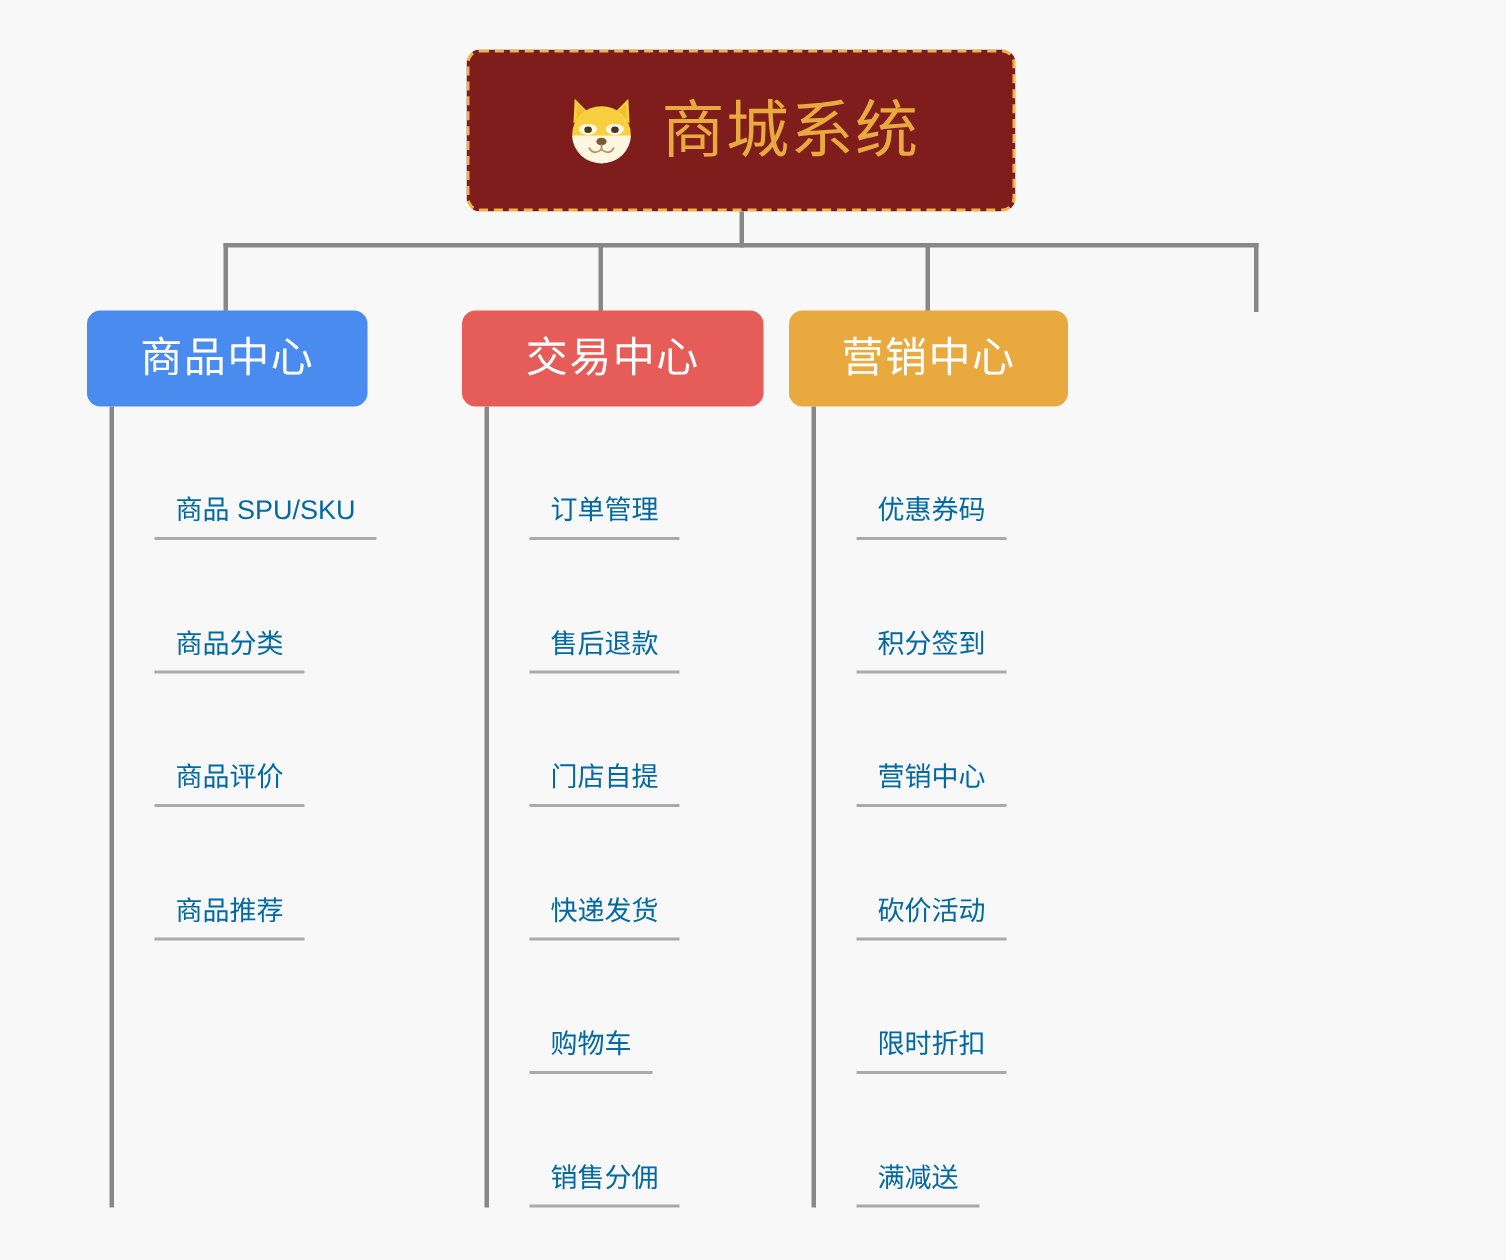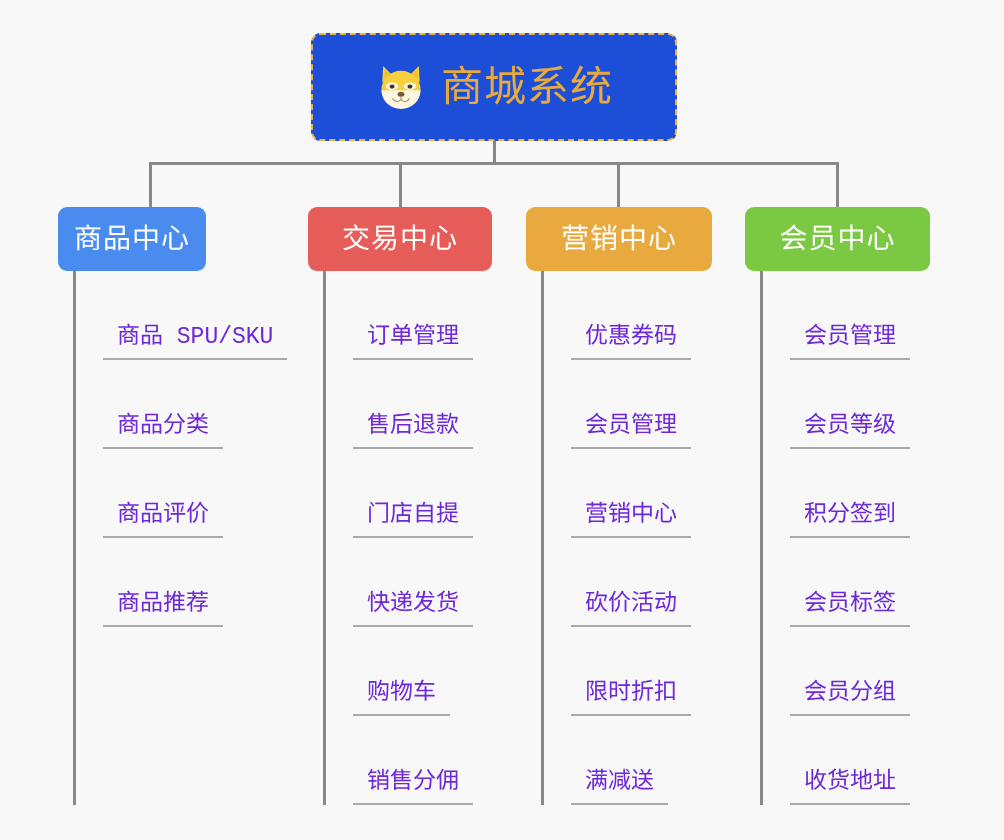--- a/index.html
+++ b/index.html
@@ -22,21 +22,21 @@
   }
 
   
   .root-node {
     position: absolute;
     left: 311px;
     top: 33px;
     width: 366px;
     height: 108px;
     box-sizing: border-box;
-    background: #1d4ed8;
+    background: #7f1d1d;
     border: 2px dashed #eeb544;
     border-radius: 9px;
     display: flex;
     align-items: center;
     justify-content: center;
     gap: 14px;
   }
   .root-emoji {
     width: 52px;
     height: 52px;
@@ -93,35 +93,34 @@
 
   .leaf {
     position: relative;
     height: 89px;
     box-sizing: border-box;
     display: flex;
     align-items: flex-end;
     padding-left: 30px;
   }
   .leaf-text {
-    font-size: 23px;
+    font-size: 18px;
     line-height: 1;
-    color: #6d28d9;
+    color: #0369a1;
     white-space: nowrap;
     padding: 0 14px 9px 14px;
     border-bottom: 2px solid #aaaaaa;
     display: inline-block;
-    font-family: Liberation Mono, monospace;
   }
 
   
   .branch.c1 { left: 58px; }
-  .branch.c1 .branch-head { width: 148px; background: #4a8bf0; }
+  .branch.c1 .branch-head { width: 187px; background: #4a8bf0; }
   .branch.c2 { left: 308px; }
-  .branch.c2 .branch-head { width: 184px; background: #e55c58; }
+  .branch.c2 .branch-head { width: 201px; background: #e55c58; }
   .branch.c3 { left: 526px; text-align: right; }
   .branch.c3 .branch-head { width: 186px; background: #e8a93e; }
   .branch.c4 { left: 745px; }
   .branch.c4 .branch-head { width: 185px; background: #7bc843; }
 </style>
 </head>
 <body>
 
 <div id="mindmap">
 
@@ -205,57 +204,31 @@
   <div class="branch c3">
     <div class="branch-head">
       <span>营销中心</span>
     </div>
     <div class="branch-body">
       <div class="branch-trunk" style="height:534px;"></div>
       <div class="leaf">
           <span class="leaf-text">优惠券码</span>
         </div>
       <div class="leaf">
-          <span class="leaf-text">会员管理</span>
+          <span class="leaf-text">积分签到</span>
         </div>
       <div class="leaf">
           <span class="leaf-text">营销中心</span>
         </div>
       <div class="leaf">
           <span class="leaf-text">砍价活动</span>
         </div>
       <div class="leaf">
           <span class="leaf-text">限时折扣</span>
         </div>
       <div class="leaf">
           <span class="leaf-text">满减送</span>
         </div>
     </div>
   </div>
 
-  <div class="branch c4">
-    <div class="branch-head">
-      <span>会员中心</span>
-    </div>
-    <div class="branch-body">
-      <div class="branch-trunk" style="height:534px;"></div>
-      <div class="leaf">
-          <span class="leaf-text">会员管理</span>
-        </div>
-      <div class="leaf">
-          <span class="leaf-text">会员等级</span>
-        </div>
-      <div class="leaf">
-          <span class="leaf-text">积分签到</span>
-        </div>
-      <div class="leaf">
-          <span class="leaf-text">会员标签</span>
-        </div>
-      <div class="leaf">
-          <span class="leaf-text">会员分组</span>
-        </div>
-      <div class="leaf">
-          <span class="leaf-text">收货地址</span>
-        </div>
-    </div>
-  </div>
 
 </div>
 
 </body></html>

